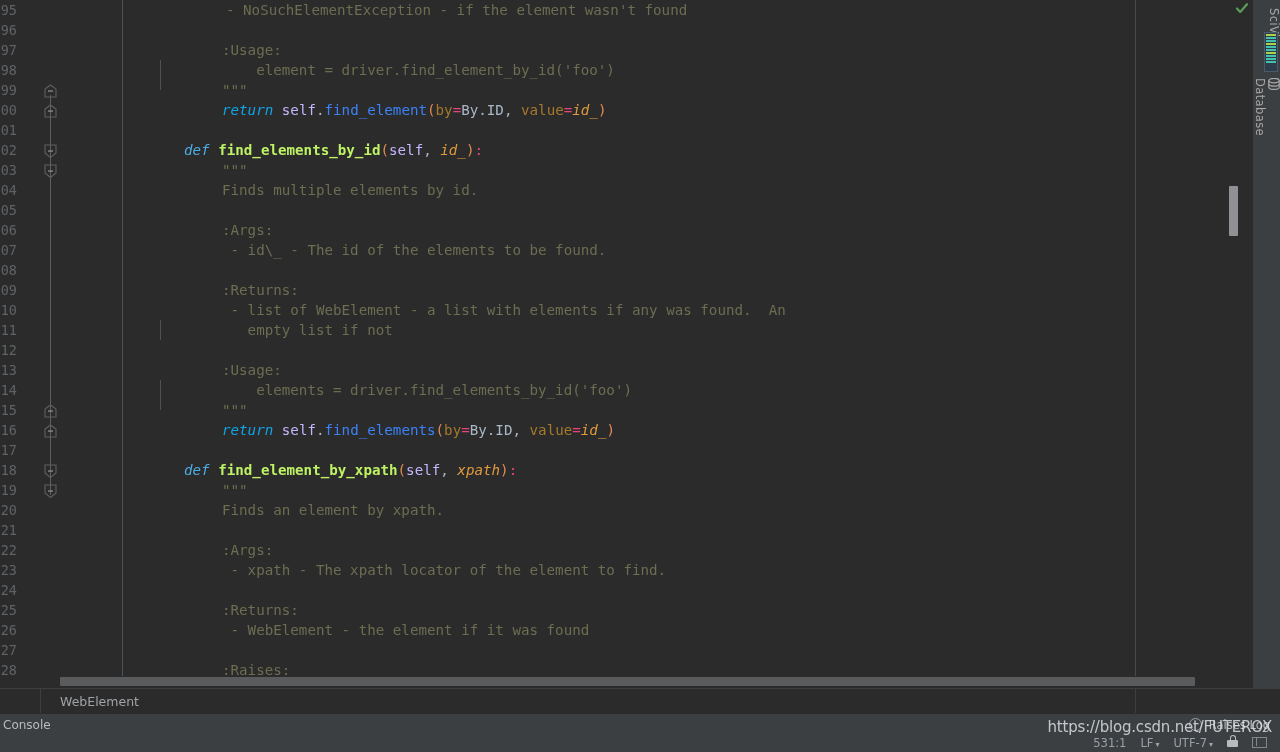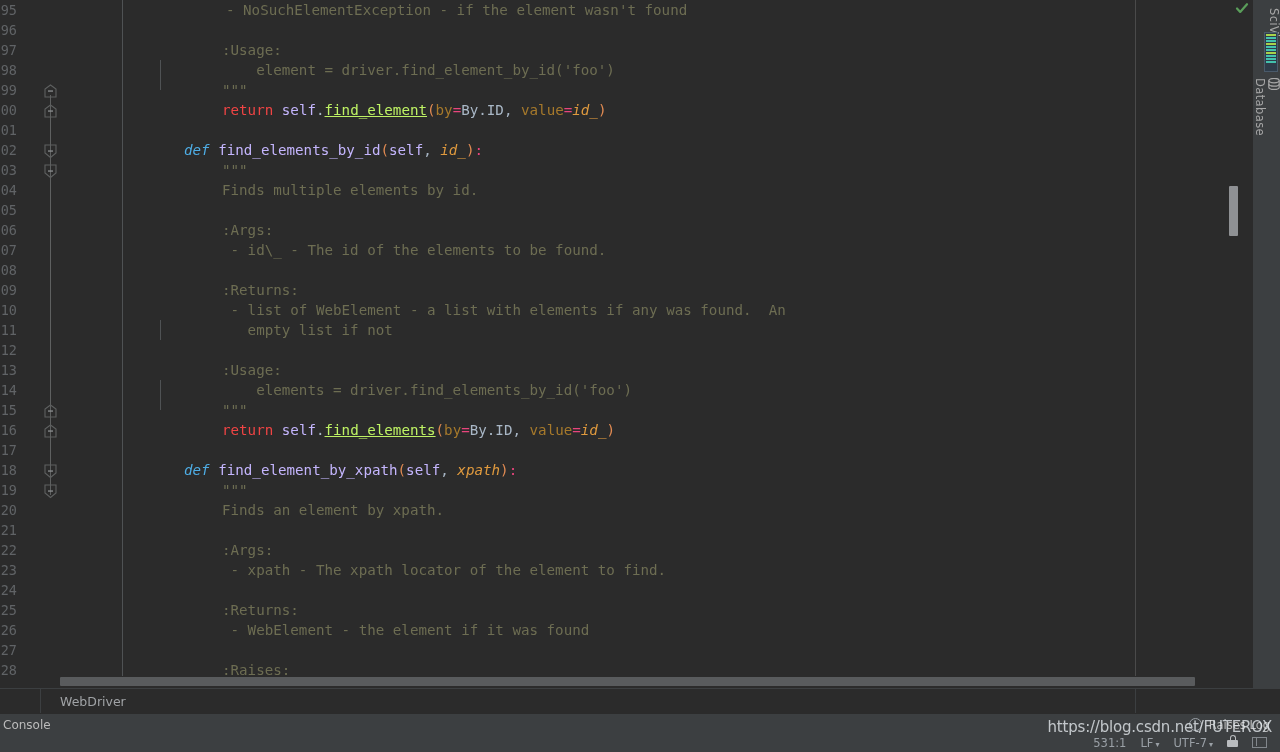--- a/index.html
+++ b/index.html
@@ -58,24 +58,24 @@
   }
   .cline { height: 20px; line-height: 20px; white-space: pre; }
 
   
   .indent-guide {
     position: absolute; width: 1px; background: #4f5254;
   }
 
   
   .t-def      { color: #4eade5; font-style: italic; }
-  .t-keyword  { color: #ef4444; }
+  .t-keyword  { color: #0ea5e9; font-style: italic; }
   .t-self     { color: #c4b5fd; }
-  .t-fn       { color: #bef264; text-decoration: underline; }
-  .t-fndef    { color: #c4b5fd; }
+  .t-fn       { color: #3b82f6; }
+  .t-fndef    { color: #bef264; font-weight: bold; }
   .t-paren    { color: #e08a52; }
   .t-eq       { color: #e8457d; }
   .t-kwarg    { color: #a6792b; }
   .t-param    { color: #e09a3e; font-style: italic; }
   .t-plain    { color: #a9b7c6; }
   .t-doc      { color: #6d6d52; }
 
   
   .v-scrollbar {
     position: absolute; right: 41px; top: 0; width: 12px; height: 688px;
@@ -338,21 +338,21 @@
     </div>
 
     <div class="check-icon">
       <svg width="16" height="16" viewBox="0 0 16 16">
           <path d="M3 8.5l3.2 3.4L13 4.2" fill="none" stroke="#5a9e5a" stroke-width="2.2" stroke-linecap="round" stroke-linejoin="round"></path>
         </svg>
     </div>
   </div>
 
   <div class="breadcrumb-bar">
-    <span class="breadcrumb-text">WebDriver</span>
+    <span class="breadcrumb-text">WebElement</span>
   </div>
   <div class="bc-sep" style="left:40px;"></div>
   <div class="bc-sep" style="left:1135px;"></div>
 
   <div class="toolwin-bar">
     <span class="console-tab">Console</span>
     <span class="eventlog-icon"></span>
     <span class="eventlog">Raises Log</span>
   </div>
 

